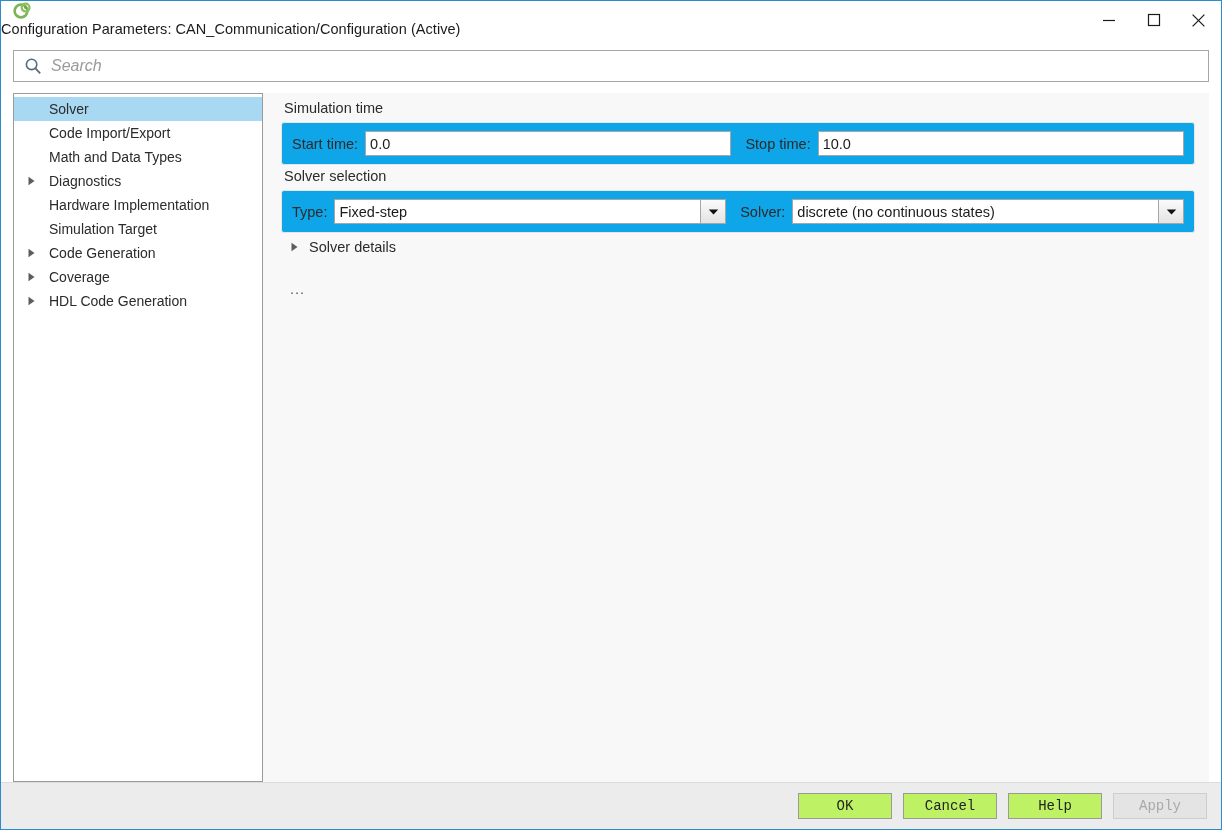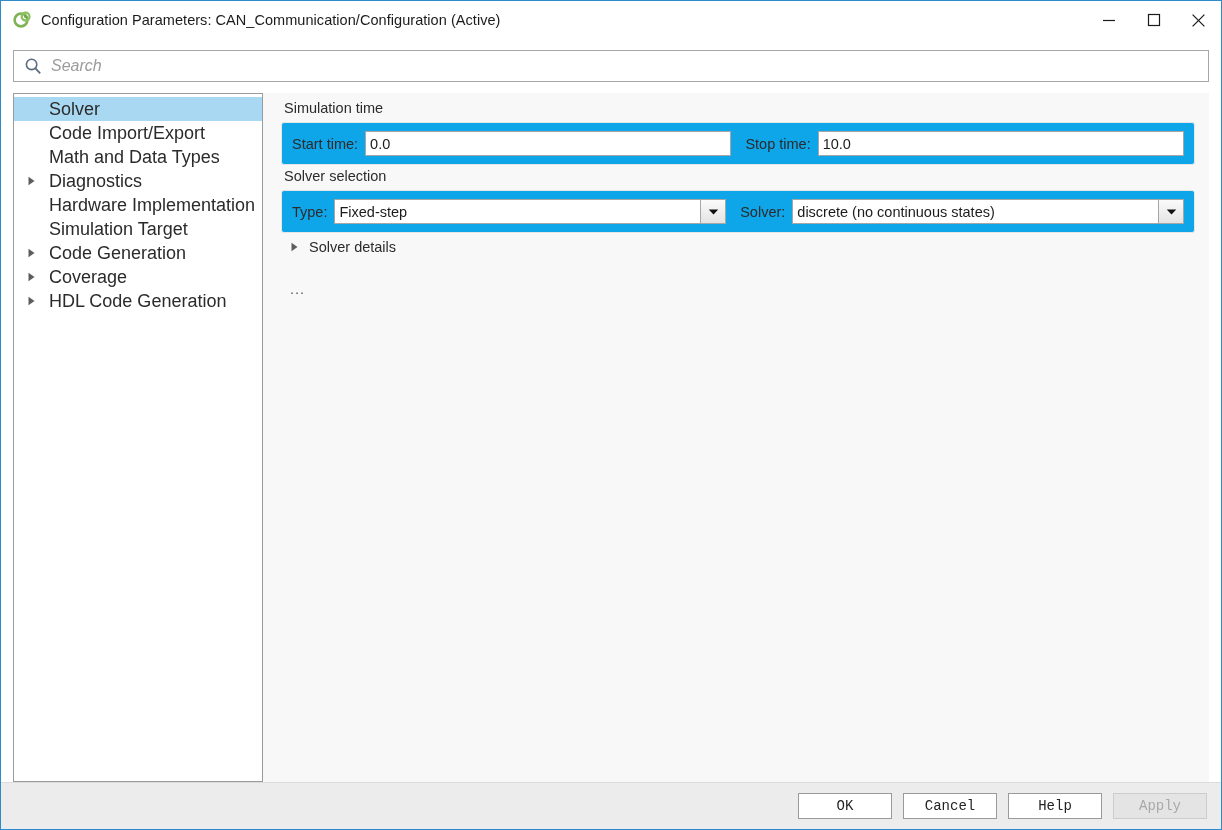--- a/index.html
+++ b/index.html
@@ -26,23 +26,24 @@
     display: flex;
     flex-direction: column;
   }
 
   
   .titlebar {
     height: 38px;
     min-height: 38px;
     background: #ffffff;
     display: flex;
-    align-items: center;
+    align-items: flex-start;
     position: relative;
     border-bottom: 1px solid #ffffff;
+    flex-direction: column;
   }
   .title-icon {
     width: 20px;
     height: 20px;
     margin-left: 11px;
     margin-right: 9px;
     position: relative;
     flex: 0 0 auto;
   }
   .title-icon svg { display: block; }
@@ -120,21 +121,21 @@
     border: 1px solid #9a9a9a;
     background: #ffffff;
     padding-top: 3px;
     overflow: hidden;
   }
   .tree-item {
     height: 24px;
     display: flex;
     align-items: center;
     padding-left: 10px;
-    font-size: 18px;
+    font-size: 14px;
     color: #2b2b2b;
     white-space: nowrap;
   }
   .tree-item.selected {
     background: #a9d9f2;
   }
   .tree-arrow {
     width: 14px;
     min-width: 14px;
     height: 14px;
@@ -251,21 +252,21 @@
     align-items: center;
     justify-content: flex-end;
     padding-right: 14px;
     gap: 11px;
   }
   .dlg-btn {
     width: 94px;
     height: 26px;
     box-sizing: border-box;
     border: 1px solid #9a9a9a;
-    background: #ffffff;
+    background: #bef264;
     font-family: "Liberation Mono", monospace;
     font-size: 14px;
     color: #232323;
     display: flex;
     align-items: center;
     justify-content: center;
     padding: 0;
   }
   .dlg-btn.disabled {
     color: #a9a9a9;

